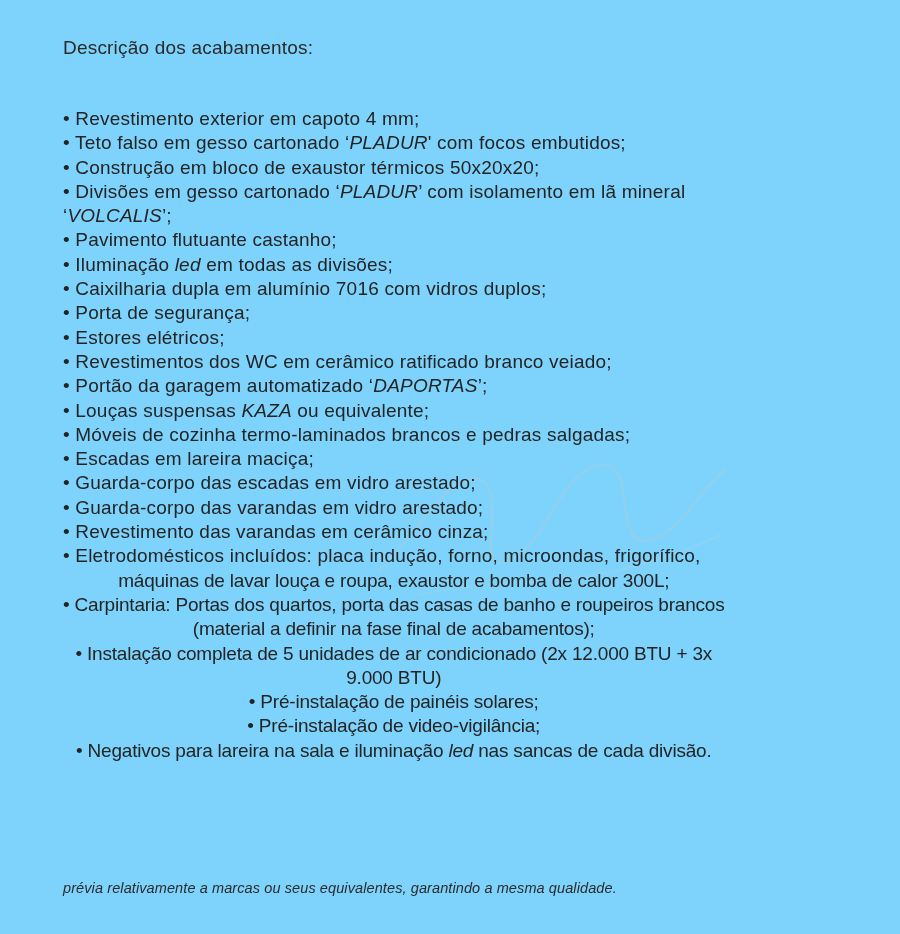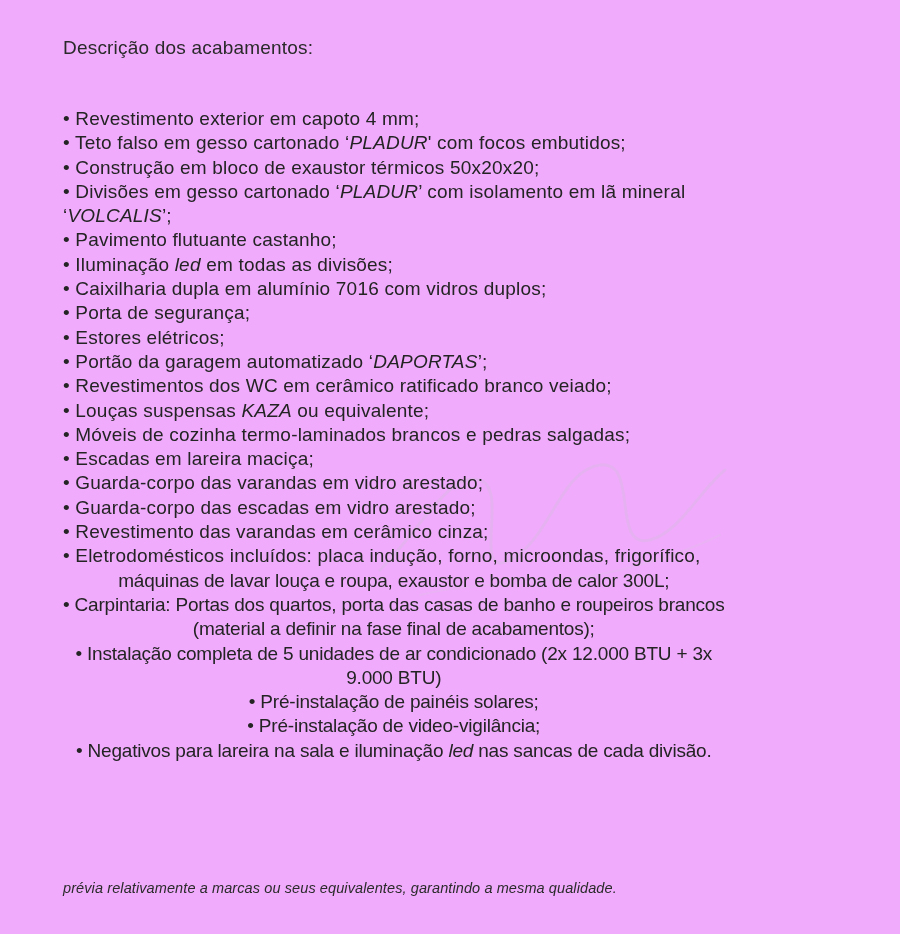--- a/index.html
+++ b/index.html
@@ -11,21 +11,21 @@
     width: 900px;
     height: 934px;
     position: relative;
     overflow: hidden;
     font-family: "Liberation Sans", sans-serif;
     color: #242424;
   }
   .page {
     position: absolute;
     inset: 0;
-    background: #f0abfc;
+    background: #7dd3fc;
   }
   .doc-title {
     position: absolute;
     left: 63px;
     top: 36px;
     font-size: 19px;
     line-height: 23px;
     letter-spacing: 0.2px;
     color: #2a2a2a;
     white-space: nowrap;
@@ -89,27 +89,27 @@
       <div class="line"><span>• Revestimento exterior em capoto 4 mm;</span></div>
       <div class="line"><span>• Teto falso em gesso cartonado ‘</span><span class="it">PLADUR</span><span>' com focos embutidos;</span></div>
       <div class="line"><span>• Construção em bloco de exaustor térmicos 50x20x20;</span></div>
       <div class="line"><span>• Divisões em gesso cartonado ‘</span><span class="it">PLADUR</span><span>’ com isolamento em lã mineral</span></div>
       <div class="line"><span>‘</span><span class="it">VOLCALIS</span><span>’;</span></div>
       <div class="line"><span>• Pavimento flutuante castanho;</span></div>
       <div class="line"><span>• Iluminação </span><span class="it">led</span><span> em todas as divisões;</span></div>
       <div class="line"><span>• Caixilharia dupla em alumínio 7016 com vidros duplos;</span></div>
       <div class="line"><span>• Porta de segurança;</span></div>
       <div class="line"><span>• Estores elétricos;</span></div>
+      <div class="line"><span>• Revestimentos dos WC em cerâmico ratificado branco veiado;</span></div>
       <div class="line"><span>• Portão da garagem automatizado ‘</span><span class="it">DAPORTAS</span><span>’;</span></div>
-      <div class="line"><span>• Revestimentos dos WC em cerâmico ratificado branco veiado;</span></div>
       <div class="line"><span>• Louças suspensas </span><span class="it">KAZA</span><span> ou equivalente;</span></div>
       <div class="line"><span>• Móveis de cozinha termo-laminados brancos e pedras salgadas;</span></div>
       <div class="line"><span>• Escadas em lareira maciça;</span></div>
+      <div class="line"><span>• Guarda-corpo das escadas em vidro arestado;</span></div>
       <div class="line"><span>• Guarda-corpo das varandas em vidro arestado;</span></div>
-      <div class="line"><span>• Guarda-corpo das escadas em vidro arestado;</span></div>
       <div class="line"><span>• Revestimento das varandas em cerâmico cinza;</span></div>
       <div class="line"><span>• Eletrodomésticos incluídos: placa indução, forno, microondas, frigorífico,</span></div>
       <div class="line"><span>máquinas de lavar louça e roupa, exaustor e bomba de calor 300L;</span></div>
       <div class="line"><span>• Carpintaria: Portas dos quartos, porta das casas de banho e roupeiros brancos</span></div>
       <div class="line"><span>(material a definir na fase final de acabamentos);</span></div>
       <div class="line"><span>• Instalação completa de 5 unidades de ar condicionado (2x 12.000 BTU + 3x</span></div>
       <div class="line"><span>9.000 BTU)</span></div>
       <div class="line"><span>• Pré-instalação de painéis solares;</span></div>
       <div class="line"><span>• Pré-instalação de video-vigilância;</span></div>
       <div class="line"><span>• Negativos para lareira na sala e iluminação </span><span class="it">led</span><span> nas sancas de cada divisão.</span></div>

